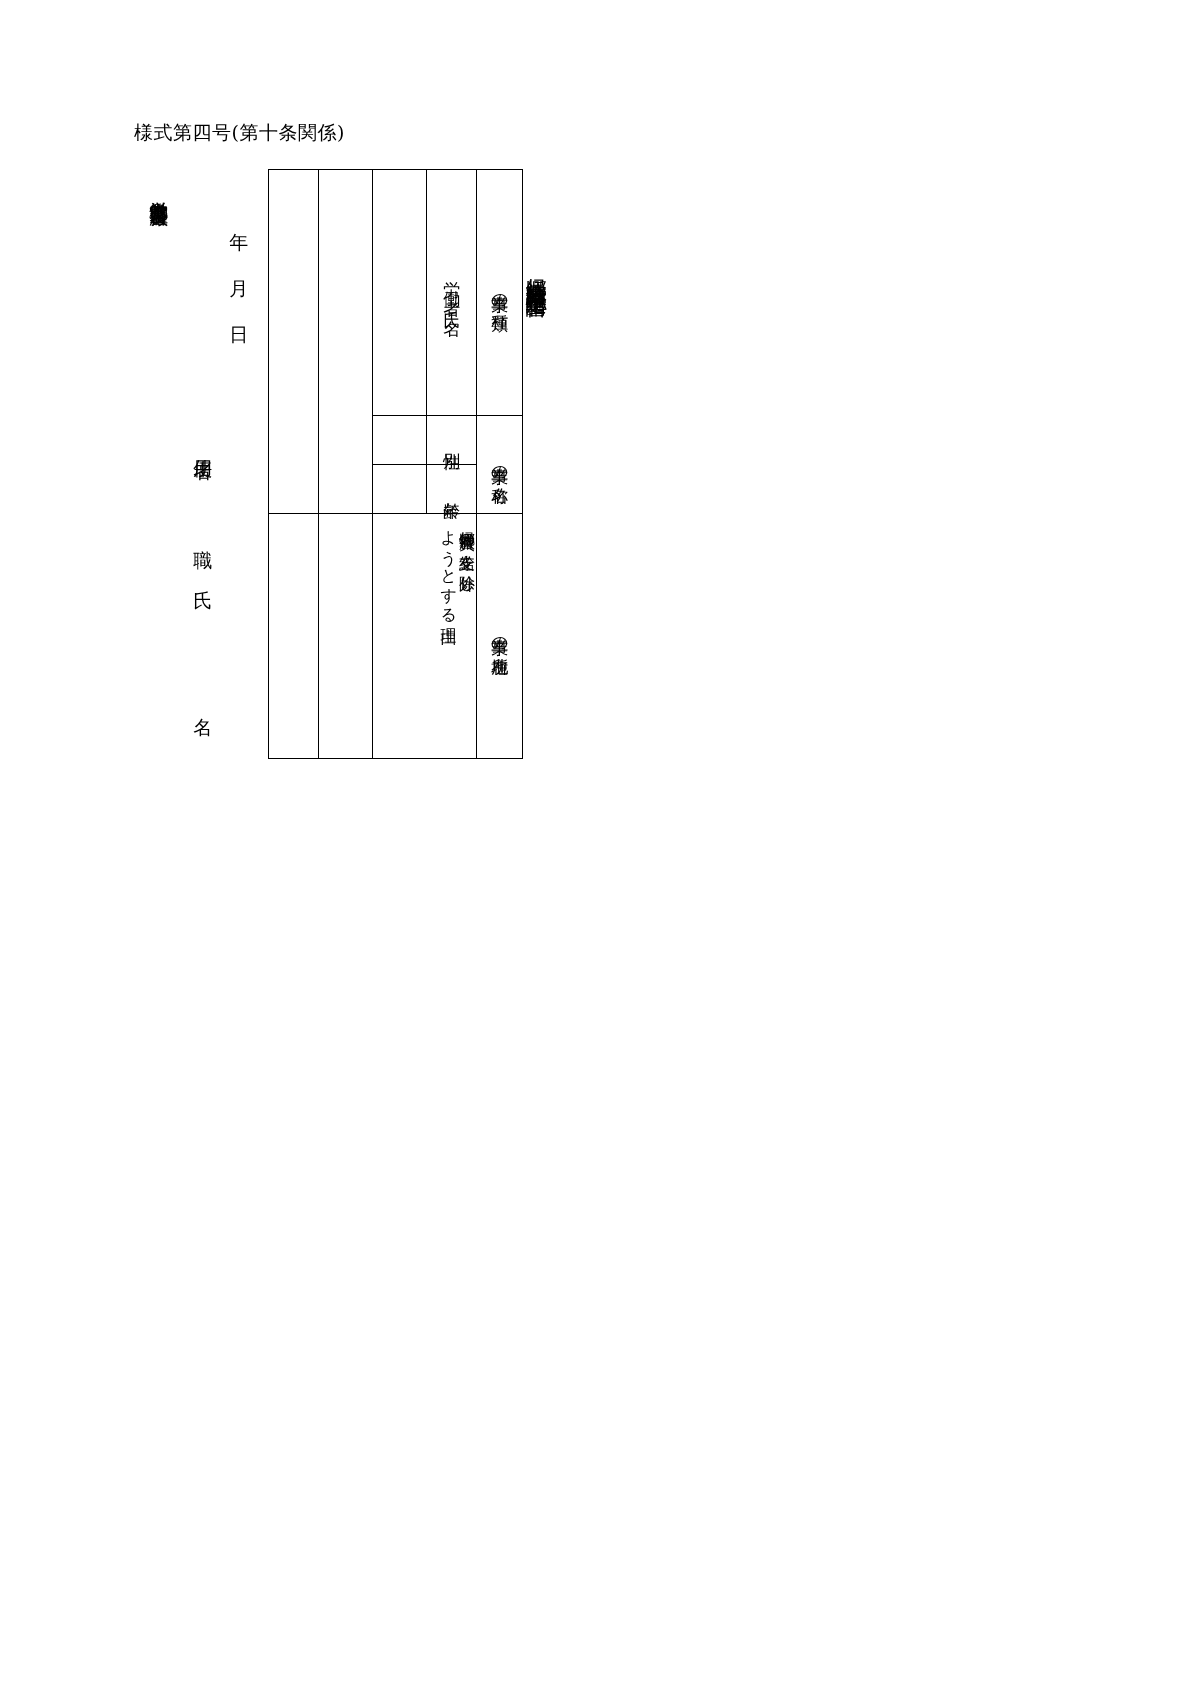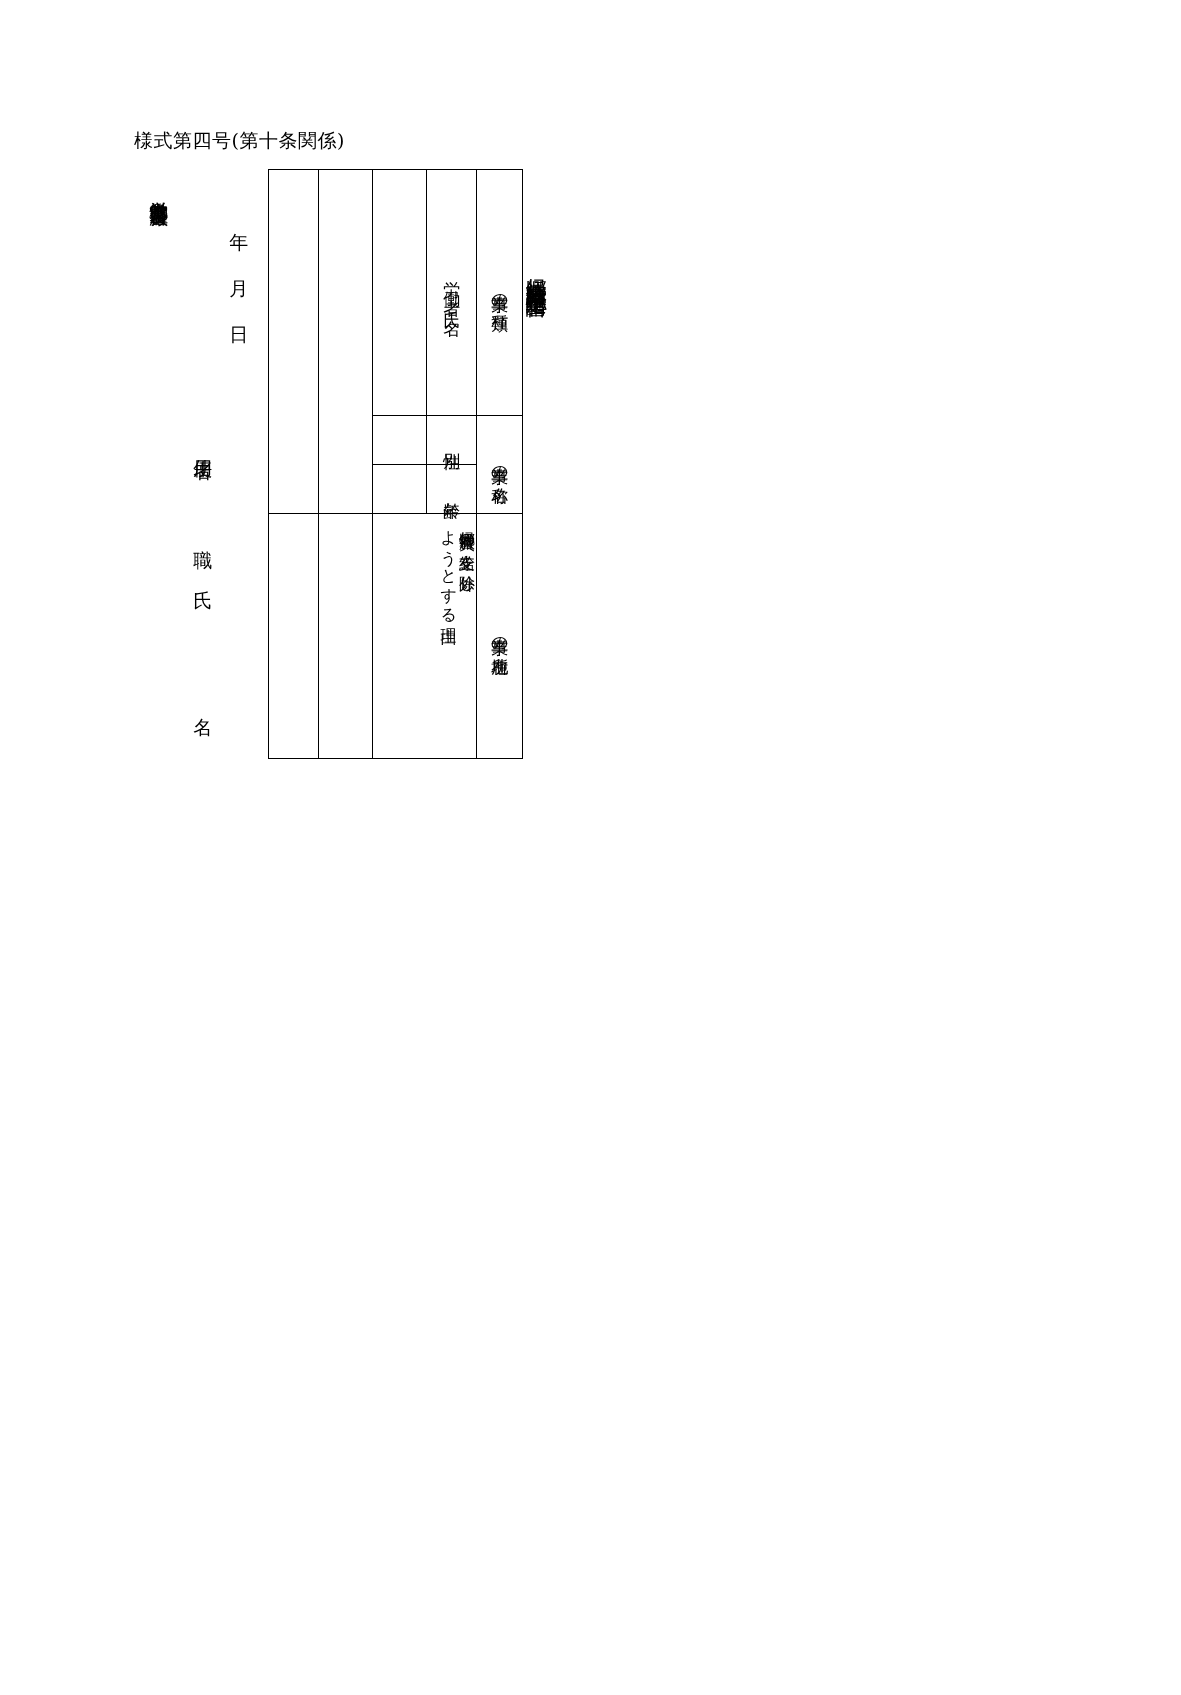--- a/index.html
+++ b/index.html
@@ -13,21 +13,21 @@
     position: relative;
     font-family: "DejaVu Serif", "Liberation Serif", serif;
     color: #000000;
     overflow: hidden;
   }
 
   
   .form-number {
     position: absolute;
     left: 134px;
-    top: 128px;
+    top: 120px;
     font-size: 19px;
     letter-spacing: 0.5px;
     white-space: nowrap;
   }
 
   
   .table-wrap {
     position: absolute;
     left: 268px;
     top: 169px;

